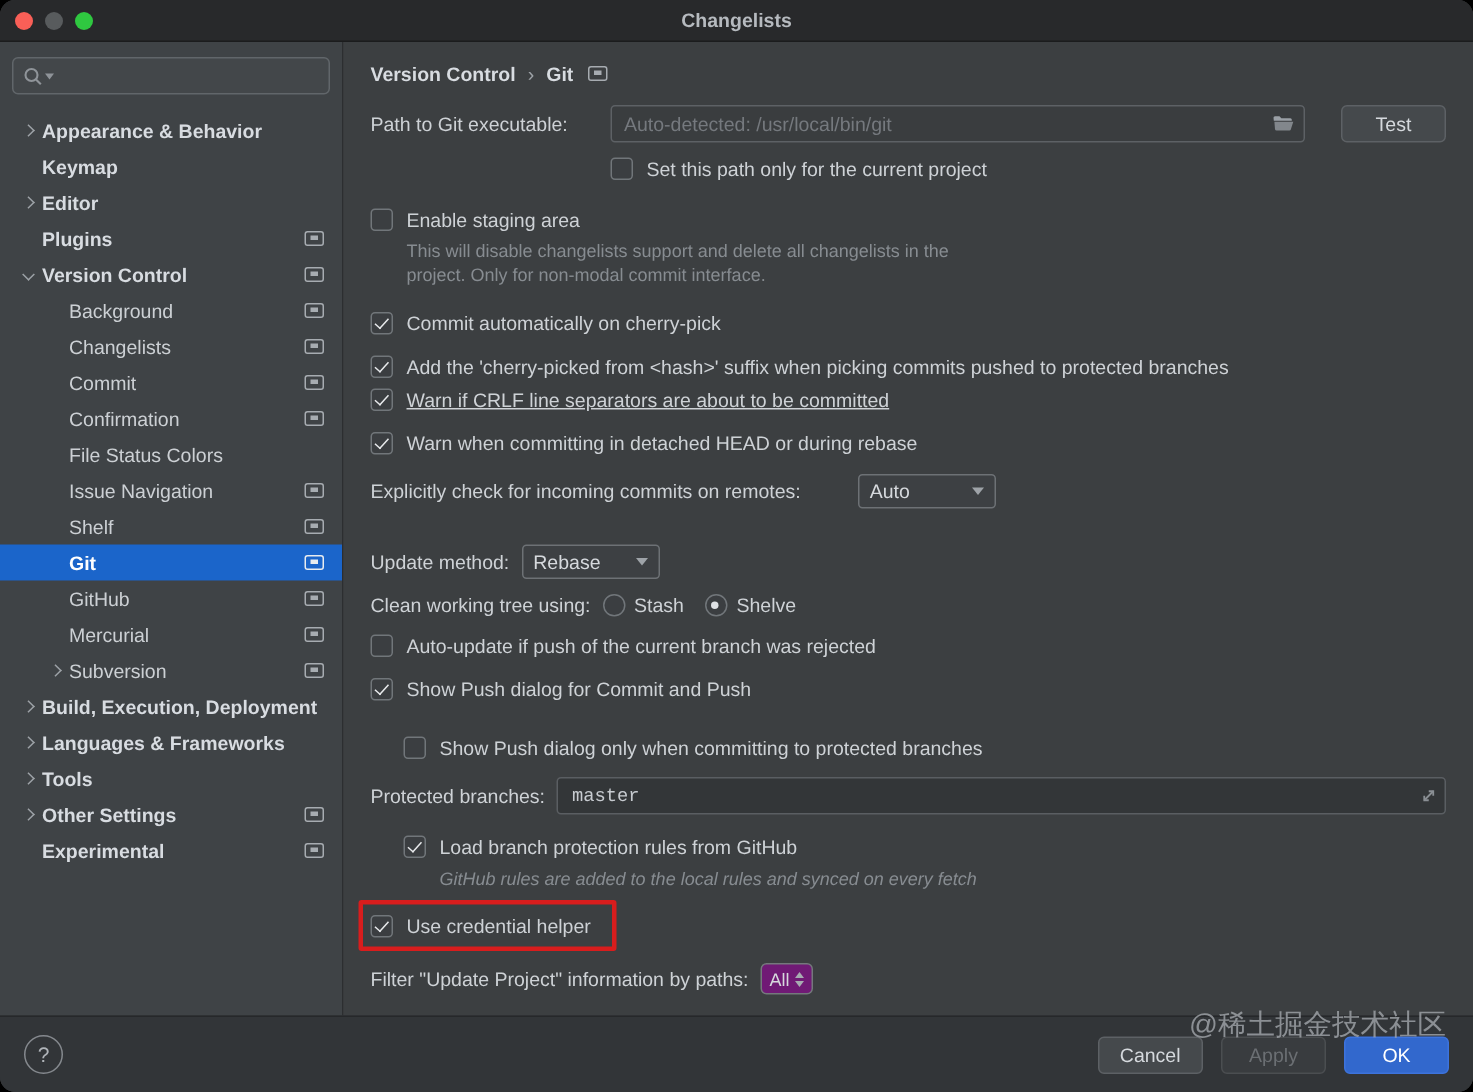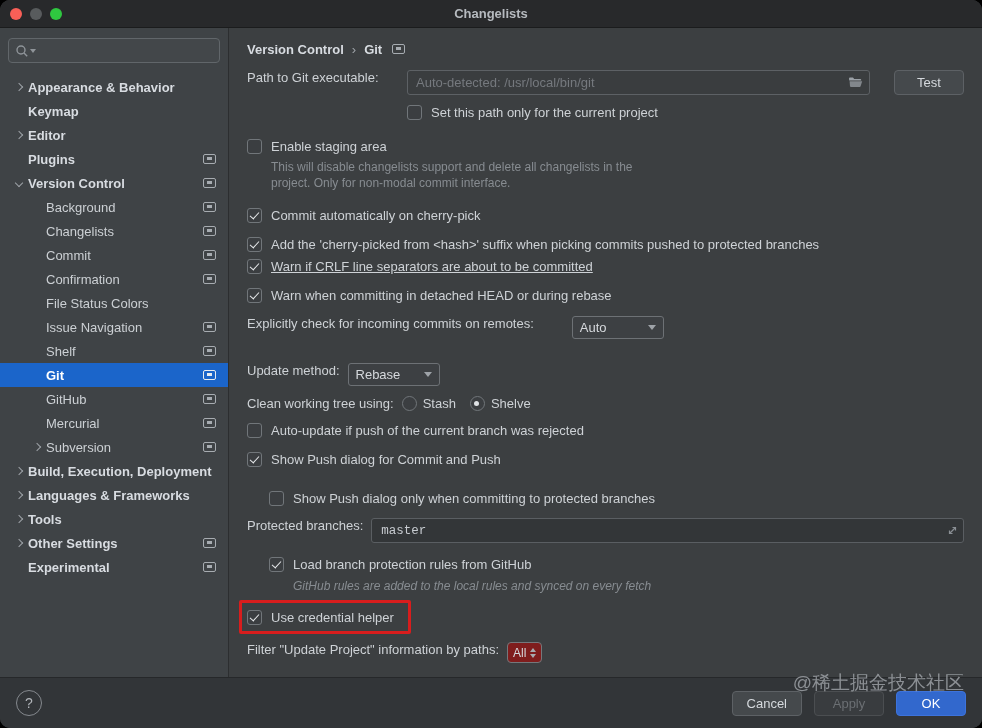--- a/index.html
+++ b/index.html
@@ -48,21 +48,21 @@
   .trow.sel{ background:#1b65ca; color:#fff; font-weight:bold; }
   .trow.sel .tree-icon{ border-color:#e8ecf0; }
   .trow.sel .tree-icon::after{ background:#e8ecf0; }
 
   
   .crumbs{ display:flex; align-items:center; gap:8px; font-size:13px; font-weight:bold;
            color:#d8dce1; height:22px; margin-bottom:10px; }
   .crumbs .sep{ color:#9ea3a8; font-weight:normal; }
   .crumbs .tree-icon{ margin-left:2px; }
 
-  .row{ display:flex; gap:8px; font-size:13px; color:#ced2d6; }
+  .row{ display:flex; align-items:center; gap:8px; font-size:13px; color:#ced2d6; }
   .lbl{ flex:none; }
 
   .pathrow{ margin-bottom:6px; }
   .pathrow .lbl{ width:152px; }
   .field{ position:relative; flex:1; }
   .field input{ width:100%; height:25px; background:#3a3d3f; border:1px solid #5d6165;
                 border-radius:3px; color:#cfd3d7; font-size:13px; padding:0 30px 0 8px; outline:none; }
   .field input::placeholder{ color:#75797e; }
   .foldericon{ position:absolute; right:7px; top:5px; }
   .btn{ height:25px; min-width:70px; background:#45494c; border:1px solid #5d6165; border-radius:4px;
@@ -89,21 +89,21 @@
 
   .protfield{ position:relative; flex:1; }
   .protfield input{ width:100%; height:25px; background:#333638; border:1px solid #5a5e62;
                     border-radius:3px; color:#c7cbd0; font-size:12.5px;
                     font-family:"Liberation Mono", monospace; padding:0 26px 0 9px; outline:none; }
   .expandicon{ position:absolute; right:6px; top:6px; }
 
   .annotation{ display:inline-flex; border:3px solid #d81d1d; border-radius:2px;
                padding:3px 14px 3px 5px; margin-left:-8px; }
 
-  .stepper{ height:21px; border:1px solid #74787c; border-radius:4px; background:#7f1d1d;
+  .stepper{ height:21px; border:1px solid #74787c; border-radius:4px; background:#701a75;
             display:inline-flex; align-items:center; padding:0 5px; gap:4px; font-size:12px; color:#d6d9dd; }
   .stepper .ud{ display:flex; flex-direction:column; gap:2px; }
   .stepper .up{ width:0;height:0;border-left:3.5px solid transparent;border-right:3.5px solid transparent;
                 border-bottom:4px solid #a7acb1; }
   .stepper .dn{ width:0;height:0;border-left:3.5px solid transparent;border-right:3.5px solid transparent;
                 border-top:4px solid #a7acb1; }
 
   
   .footer{ height:51px; flex:none; background:#323538; border-top:1px solid #26282a;
            display:flex; align-items:center; padding:0 16px; position:relative; }

